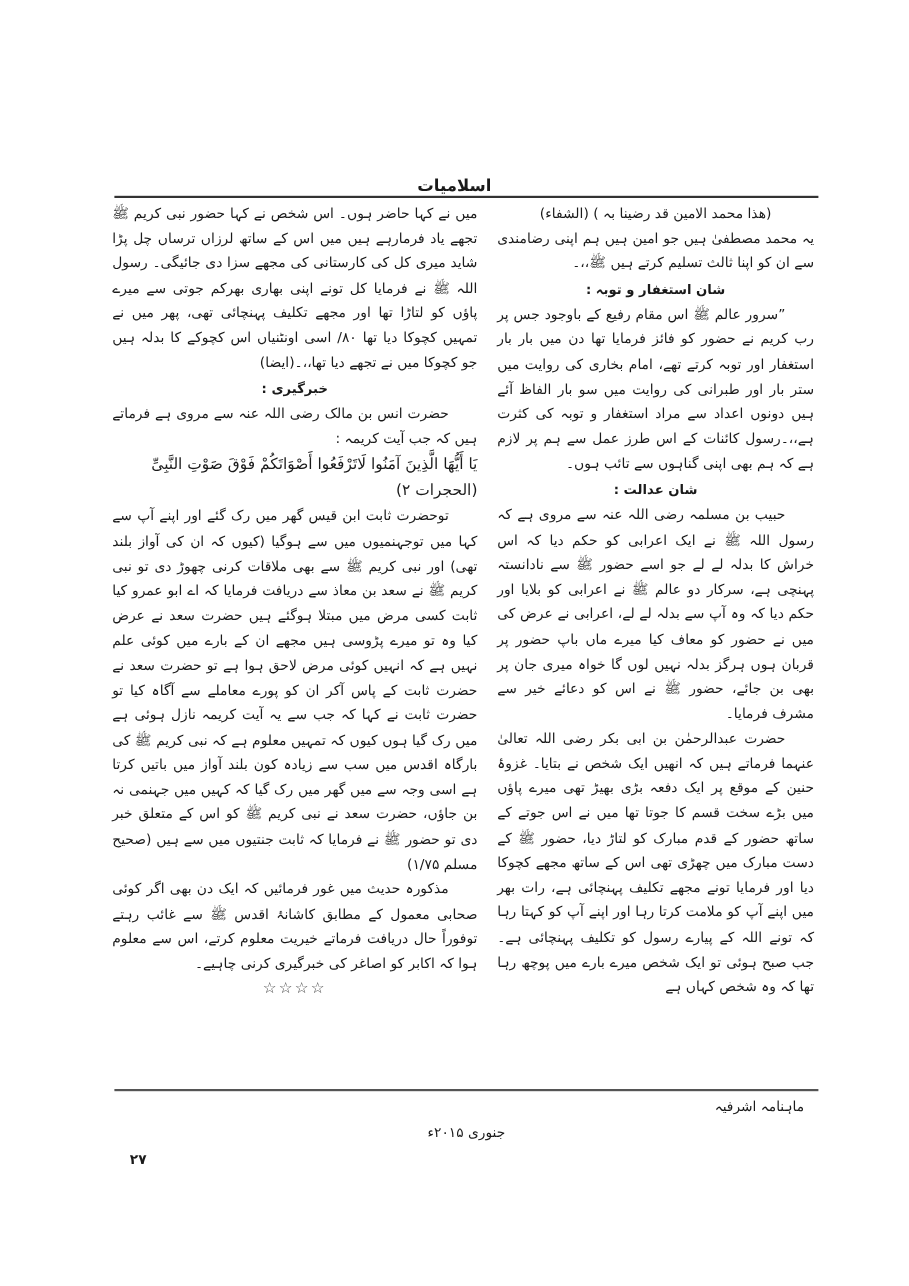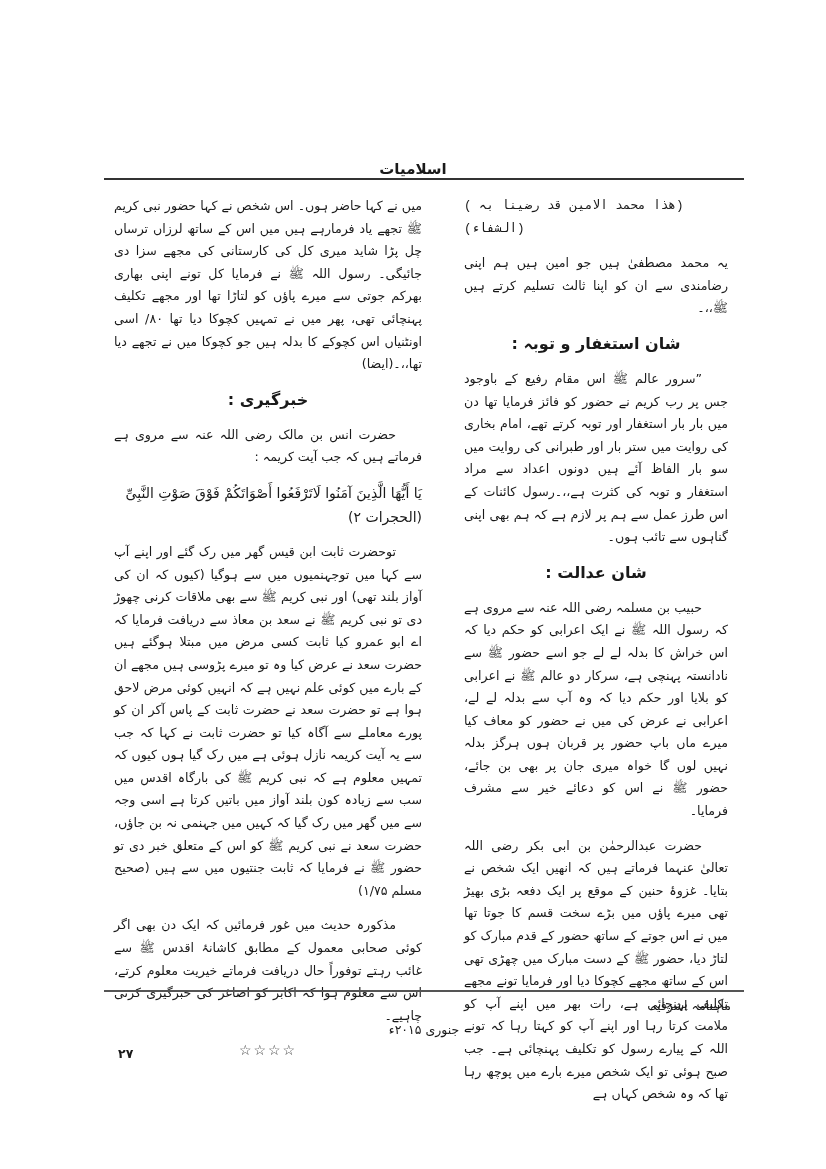--- a/index.html
+++ b/index.html
@@ -7,24 +7,24 @@
          font-family:"DejaVu Sans", sans-serif; color:#1a1a1a; }
   .page { position:absolute; left:0; top:0; width:662px; height:1169px; }
   .header-title { position:absolute; top:160px; left:0; width:826px; text-align:center;
                   font-size:15px; font-weight:bold; direction:rtl; }
   .rule-top { position:absolute; top:178px; left:104px; width:640px; height:2px; background:#333; }
   .rule-bottom { position:absolute; top:990px; left:104px; width:640px; height:2px; background:#555; }
   .col { position:absolute; top:183px; direction:rtl; text-align:justify; font-size:12.6px;
          line-height:22.6px; }
   .col-right { left:452px; width:288px; }
   .col-left { left:102px; width:332px; }
-  .col p { margin:12px; }
+  .col p { margin:0; }
   .indent { text-indent:26px; }
-  .heading { font-weight:bold; font-size:16px; text-align:center; margin:6px 0 4px 0; line-height:24px; }
-  .arabic-center { text-align:left;font-family:Liberation Mono, monospace; }
+  .heading { font-weight:bold; font-size:12px; text-align:center; margin:6px 0 4px 0; line-height:24px; }
+  .arabic-center { text-align:center; }
   .quranic { font-size:14px; text-align:right; line-height:24px; }
   .stars { text-align:center; letter-spacing:2px; font-size:14px; margin-top:4px; color:#444; }
   .footer { position:absolute; top:998px; left:104px; width:640px; height:22px;
             font-size:12.5px; direction:rtl; }
   .footer span { position:absolute; top:0; }
   .f-mag { right:13px;margin-left:28px; }
   .f-date { left:50%; transform:translateX(-50%);margin-top:24px; }
   .f-page { left:14px; font-weight:bold;margin-top:48px; }
 </style>
 </head>

